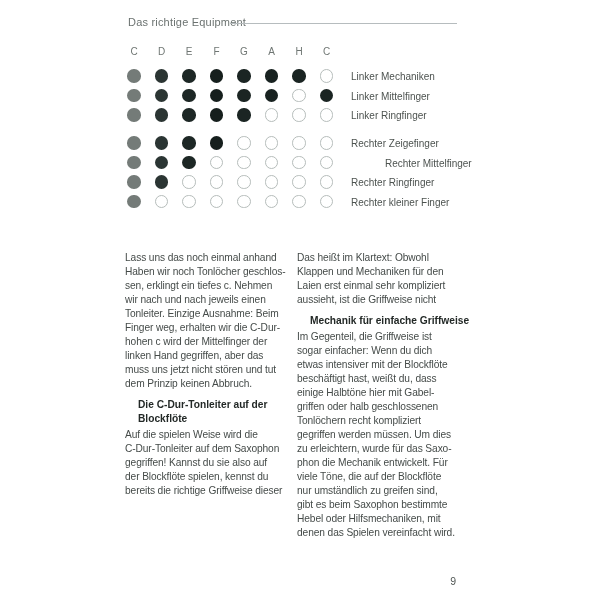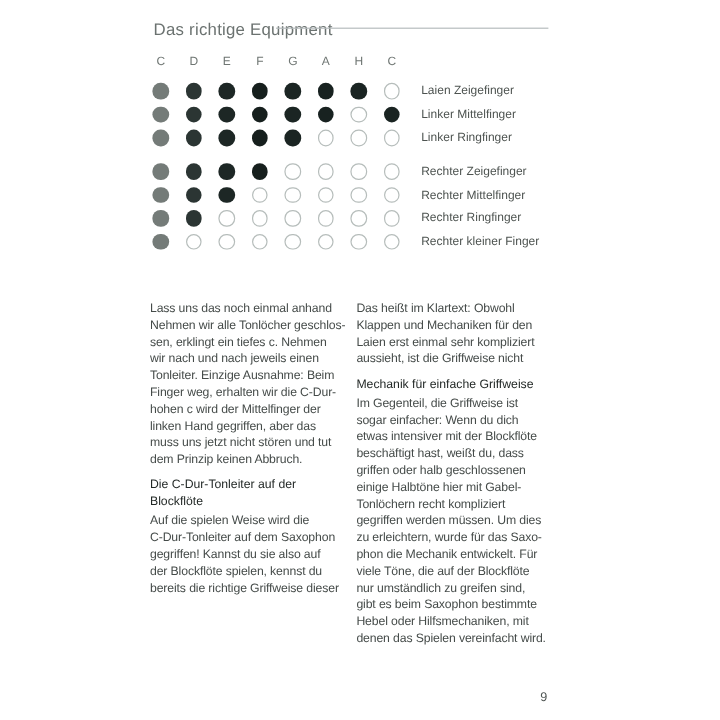--- a/index.html
+++ b/index.html
@@ -1,21 +1,21 @@
 <!DOCTYPE html>
 <html><head>
 <meta charset="utf-8">
 <style>
   html,body{margin:0;padding:0;background:#e9e9e9;}
   .page{
     position:relative;width:600px;height:600px;background:#ffffff;
     font-family:"Liberation Sans", sans-serif;overflow:hidden;margin:0 auto;
   }
   .running-head{
-    position:absolute;left:128px;top:16px;font-size:14px;color:#6b7270;
+    position:absolute;left:128px;top:16px;font-size:11px;color:#6b7270;
     letter-spacing:.2px;white-space:nowrap;
   }
   .head-rule{
     position:absolute;left:230px;top:23px;width:227px;height:1px;background:#b6bcbe;
   }
   .note{
     position:absolute;width:16px;text-align:center;font-size:10px;color:#6f7673;
     top:46px;line-height:12px;
   }
   .dot{
@@ -28,21 +28,21 @@
   }
   .textcol{position:absolute;top:251px;width:172px;}
   .col-left{left:125px;}
   .col-right{left:297px;}
   .tline{
     white-space:nowrap;line-height:14px;font-size:10.2px;color:#454b49;
     letter-spacing:-0.1px;
   }
   .block-p{margin:0;}
   .block-h{margin:7px 0 2px 0;}
-  .block-h .tline{font-weight:normal;color:#232927;letter-spacing:0;}
+  .block-h .tline{font-weight:bold;color:#232927;letter-spacing:0;margin-left:13px;}
   .page-num{
     position:absolute;left:297px;top:575px;width:159px;text-align:right;
     font-size:10.5px;color:#505654;
   }
 </style>
 </head>
 <body>
 
 <div class="page">
   <div class="running-head">Das richtige Equipment</div>
@@ -58,21 +58,21 @@
       <div class="note" style="left: 291px;">H</div>
       <div class="note" style="left: 318.5px;">C</div>
       <div class="dot" style="left: 127.25px; top: 69.25px; background: rgb(116, 123, 120);"></div>
       <div class="dot" style="left: 154.75px; top: 69.25px; background: rgb(43, 53, 51);"></div>
       <div class="dot" style="left: 182.25px; top: 69.25px; background: rgb(29, 39, 37);"></div>
       <div class="dot" style="left: 209.75px; top: 69.25px; background: rgb(22, 31, 29);"></div>
       <div class="dot" style="left: 237.25px; top: 69.25px; background: rgb(27, 37, 35);"></div>
       <div class="dot" style="left: 264.75px; top: 69.25px; background: rgb(24, 34, 32);"></div>
       <div class="dot" style="left: 292.25px; top: 69.25px; background: rgb(26, 36, 34);"></div>
       <div class="dot open" style="left: 319.75px; top: 69.25px; border-color: rgb(182, 189, 187);"></div>
-      <div class="finger-label" style="top: 76px;">Laien Zeigefinger</div>
+      <div class="finger-label" style="top: 76px;">Linker Mechaniken</div>
       <div class="dot" style="left: 127.25px; top: 88.75px; background: rgb(116, 123, 120);"></div>
       <div class="dot" style="left: 154.75px; top: 88.75px; background: rgb(43, 53, 51);"></div>
       <div class="dot" style="left: 182.25px; top: 88.75px; background: rgb(29, 39, 37);"></div>
       <div class="dot" style="left: 209.75px; top: 88.75px; background: rgb(22, 31, 29);"></div>
       <div class="dot" style="left: 237.25px; top: 88.75px; background: rgb(27, 37, 35);"></div>
       <div class="dot" style="left: 264.75px; top: 88.75px; background: rgb(24, 34, 32);"></div>
       <div class="dot open" style="left: 292.25px; top: 88.75px; border-color: rgb(182, 189, 187);"></div>
       <div class="dot" style="left: 319.75px; top: 88.75px; background: rgb(26, 36, 34);"></div>
       <div class="finger-label" style="top: 95.5px;">Linker Mittelfinger</div>
       <div class="dot" style="left: 127.25px; top: 108.25px; background: rgb(116, 123, 120);"></div>
@@ -94,21 +94,21 @@
       <div class="dot open" style="left: 319.75px; top: 136.25px; border-color: rgb(182, 189, 187);"></div>
       <div class="finger-label" style="top: 143px;">Rechter Zeigefinger</div>
       <div class="dot" style="left: 127.25px; top: 155.75px; background: rgb(116, 123, 120);"></div>
       <div class="dot" style="left: 154.75px; top: 155.75px; background: rgb(43, 53, 51);"></div>
       <div class="dot" style="left: 182.25px; top: 155.75px; background: rgb(29, 39, 37);"></div>
       <div class="dot open" style="left: 209.75px; top: 155.75px; border-color: rgb(182, 189, 187);"></div>
       <div class="dot open" style="left: 237.25px; top: 155.75px; border-color: rgb(182, 189, 187);"></div>
       <div class="dot open" style="left: 264.75px; top: 155.75px; border-color: rgb(182, 189, 187);"></div>
       <div class="dot open" style="left: 292.25px; top: 155.75px; border-color: rgb(182, 189, 187);"></div>
       <div class="dot open" style="left: 319.75px; top: 155.75px; border-color: rgb(182, 189, 187);"></div>
-      <div class="finger-label" style="top: 162.5px;">Rechter Mittelfinger</div>
+      <div class="finger-label" style="top: 162.5px; margin-left: 34px;">Rechter Mittelfinger</div>
       <div class="dot" style="left: 127.25px; top: 175.25px; background: rgb(116, 123, 120);"></div>
       <div class="dot" style="left: 154.75px; top: 175.25px; background: rgb(43, 53, 51);"></div>
       <div class="dot open" style="left: 182.25px; top: 175.25px; border-color: rgb(182, 189, 187);"></div>
       <div class="dot open" style="left: 209.75px; top: 175.25px; border-color: rgb(182, 189, 187);"></div>
       <div class="dot open" style="left: 237.25px; top: 175.25px; border-color: rgb(182, 189, 187);"></div>
       <div class="dot open" style="left: 264.75px; top: 175.25px; border-color: rgb(182, 189, 187);"></div>
       <div class="dot open" style="left: 292.25px; top: 175.25px; border-color: rgb(182, 189, 187);"></div>
       <div class="dot open" style="left: 319.75px; top: 175.25px; border-color: rgb(182, 189, 187);"></div>
       <div class="finger-label" style="top: 182px;">Rechter Ringfinger</div>
       <div class="dot" style="left: 127.25px; top: 194.75px; background: rgb(116, 123, 120);"></div>
@@ -118,21 +118,21 @@
       <div class="dot open" style="left: 237.25px; top: 194.75px; border-color: rgb(182, 189, 187);"></div>
       <div class="dot open" style="left: 264.75px; top: 194.75px; border-color: rgb(182, 189, 187);"></div>
       <div class="dot open" style="left: 292.25px; top: 194.75px; border-color: rgb(182, 189, 187);"></div>
       <div class="dot open" style="left: 319.75px; top: 194.75px; border-color: rgb(182, 189, 187);"></div>
       <div class="finger-label" style="top: 201.5px;">Rechter kleiner Finger</div>
     </div>
 
   <div class="textcol col-left" id="col-left">
       <div class="block-p">
         <div class="tline">Lass uns das noch einmal anhand</div>
-        <div class="tline">Nehmen wir alle Tonlöcher geschlos-</div>
+        <div class="tline">Haben wir noch Tonlöcher geschlos-</div>
         <div class="tline">sen, erklingt ein tiefes c. Nehmen</div>
         <div class="tline">wir nach und nach jeweils einen</div>
         <div class="tline">Tonleiter. Einzige Ausnahme: Beim</div>
         <div class="tline">Finger weg, erhalten wir die C-Dur-</div>
         <div class="tline">hohen c wird der Mittelfinger der</div>
         <div class="tline">linken Hand gegriffen, aber das</div>
         <div class="tline">muss uns jetzt nicht stören und tut</div>
         <div class="tline">dem Prinzip keinen Abbruch.</div>
       </div>
       <div class="block-h">
@@ -155,22 +155,22 @@
         <div class="tline">aussieht, ist die Griffweise nicht</div>
       </div>
       <div class="block-h">
         <div class="tline">Mechanik für einfache Griffweise</div>
       </div>
       <div class="block-p">
         <div class="tline">Im Gegenteil, die Griffweise ist</div>
         <div class="tline">sogar einfacher: Wenn du dich</div>
         <div class="tline">etwas intensiver mit der Blockflöte</div>
         <div class="tline">beschäftigt hast, weißt du, dass</div>
+        <div class="tline">einige Halbtöne hier mit Gabel-</div>
         <div class="tline">griffen oder halb geschlossenen</div>
-        <div class="tline">einige Halbtöne hier mit Gabel-</div>
         <div class="tline">Tonlöchern recht kompliziert</div>
         <div class="tline">gegriffen werden müssen. Um dies</div>
         <div class="tline">zu erleichtern, wurde für das Saxo-</div>
         <div class="tline">phon die Mechanik entwickelt. Für</div>
         <div class="tline">viele Töne, die auf der Blockflöte</div>
         <div class="tline">nur umständlich zu greifen sind,</div>
         <div class="tline">gibt es beim Saxophon bestimmte</div>
         <div class="tline">Hebel oder Hilfsmechaniken, mit</div>
         <div class="tline">denen das Spielen vereinfacht wird.</div>
       </div>

